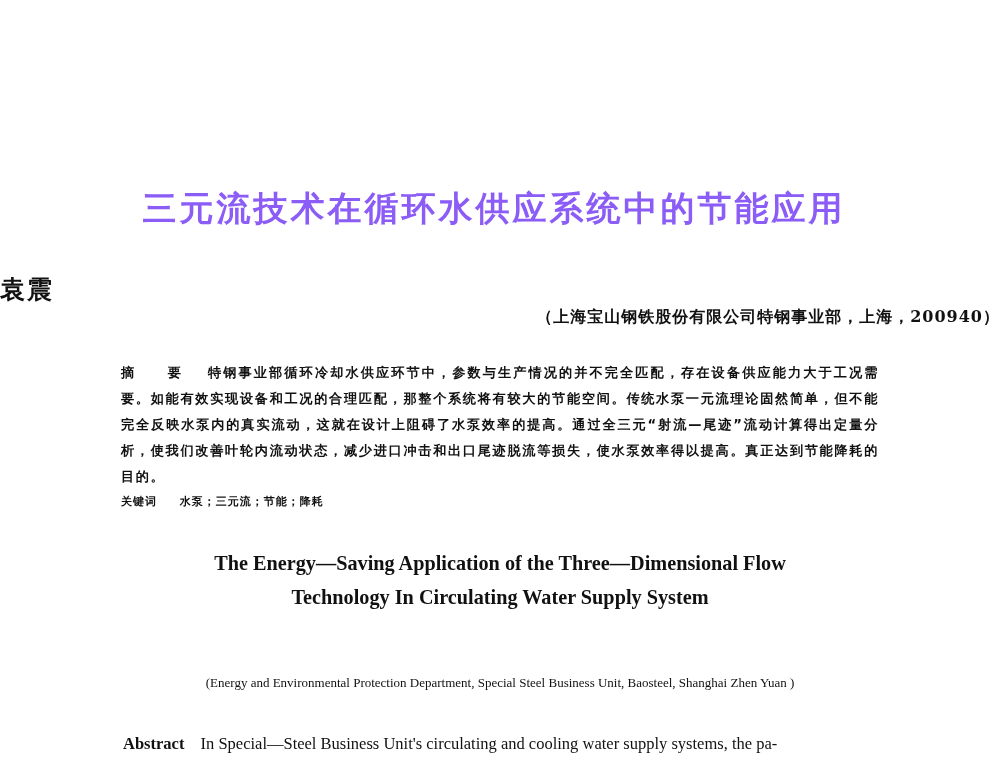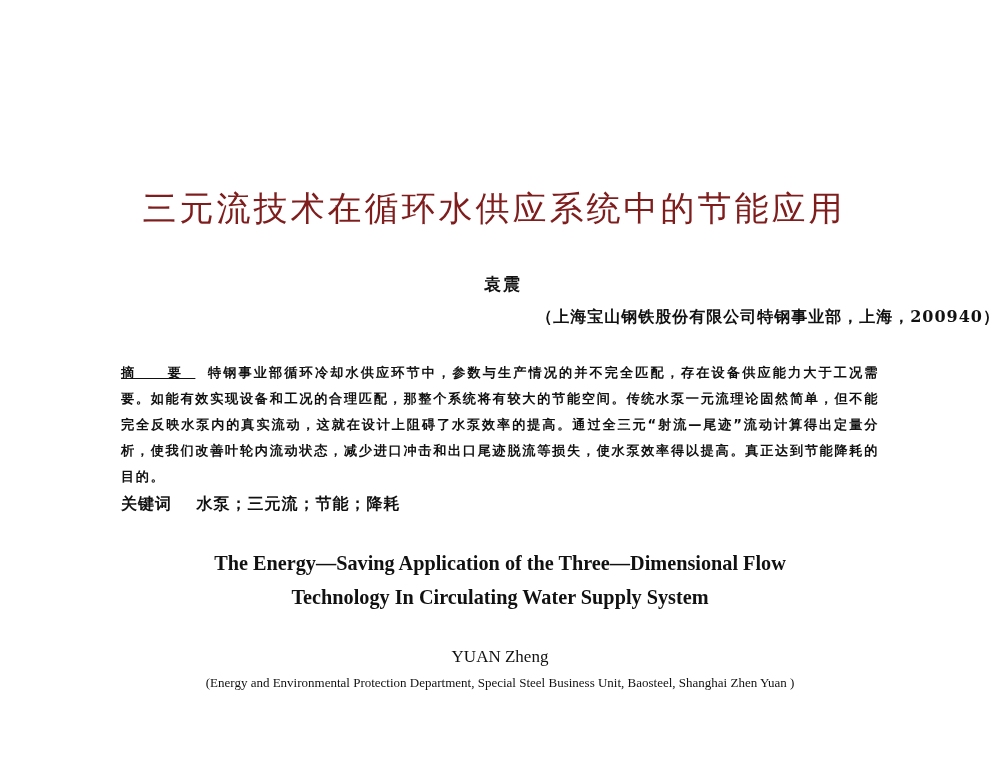--- a/index.html
+++ b/index.html
@@ -21,34 +21,33 @@
       width: 1000px;
       height: 760px;
     }
     .cn-title {
       position: absolute;
       left: 0; right: 12px;
       top: 186px;
       text-align: center;
       font-family: "DejaVu Sans", sans-serif;
       font-size: 34px;
-      font-weight: normal;
+      font-weight: bold;
       letter-spacing: 3px;
-      color: #7f1d1d;
+      color: #8b5cf6;
     }
     .cn-author {
       position: absolute;
       left: 0; right: 0;
       top: 273px;
-      text-align: center;
+      text-align: left;
       font-family: "DejaVu Serif", serif;
-      font-size: 17px;
+      font-size: 25px;
       font-weight: bold;
       letter-spacing: 2px;
-      padding-left: 6px;
     }
     .cn-affil {
       position: absolute;
       left: 0; right: 0;
       top: 307px;
       text-align: right;
       font-family: "DejaVu Serif", serif;
       font-size: 16px;
       font-weight: bold;
       letter-spacing: 1px;
@@ -62,28 +61,27 @@
       font-size: 13.2px;
       line-height: 26px;
       font-weight: bold;
       letter-spacing: 1.6px;
       text-align: justify;
     }
     .cn-abstract .label {
       font-weight: 900;
       letter-spacing: 14px;
       margin-right: 6px;
-      text-decoration: underline;
     }
     .cn-keywords {
       position: absolute;
       left: 121px;
       top: 494px;
       font-family: "DejaVu Sans", sans-serif;
-      font-size: 16px;
+      font-size: 11px;
       font-weight: bold;
       letter-spacing: 1px;
     }
     .cn-keywords .label {
       font-weight: 900;
       margin-right: 18px;
     }
     .en-title {
       position: absolute;
       left: 0; right: 0;
@@ -143,16 +141,19 @@
   <div class="cn-keywords">
     <span class="label">关键词</span>
     <span>水泵；三元流；节能；降耗</span>
   </div>
 
   <div class="en-title">
     <div>The Energy—Saving Application of the Three—Dimensional Flow</div>
     <div>Technology In Circulating Water Supply System</div>
   </div>
 
-  <div class="en-author">YUAN Zheng</div>
   <div class="en-affil">(Energy and Environmental Protection Department, Special Steel Business Unit, Baosteel, Shanghai Zhen Yuan )</div>
 
+  <div class="en-abstract">
+    <span class="label">Abstract</span>
+    <span>In Special—Steel Business Unit's circulating and cooling water supply systems, the pa-</span>
+  </div>
 </div>
 
 </body></html>

